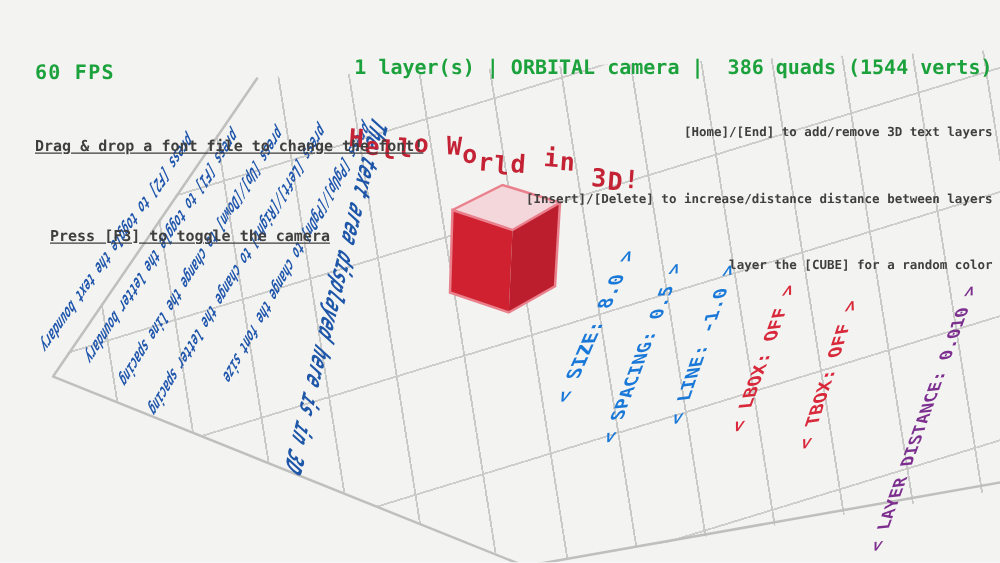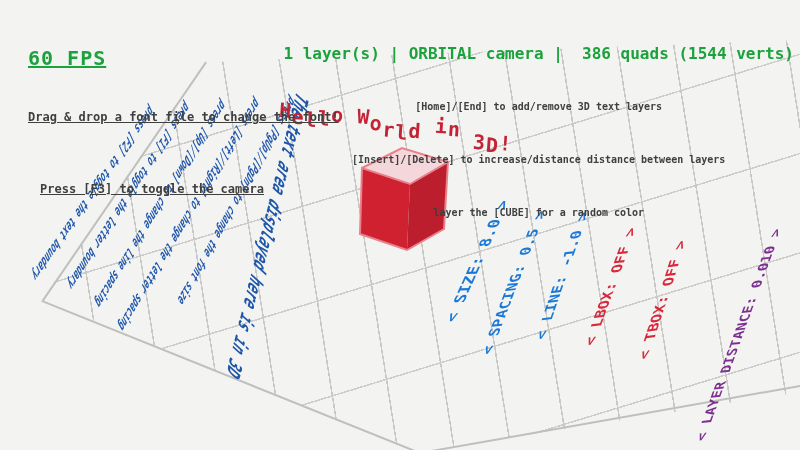--- a/index.html
+++ b/index.html
@@ -14,26 +14,26 @@
     clip-path:polygon(205px 62px,800px 40px,800px 392px,420px 452px,42px 300px);
   }
   .edge{position:absolute;height:2px;background:#bfbfbd;transform-origin:0 0;}
   .e1{left:42px;top:300px;width:289px;transform:rotate(-55.6deg);}
   .e2{left:42px;top:300px;width:408px;transform:rotate(21.9deg);}
   .e3{left:420px;top:452px;width:386px;transform:rotate(-10deg);}
 
   
   .hud{position:absolute;white-space:pre;font-weight:bold;}
   .hud-left{left:28px;top:8px;}
-  .fps{font-size:20px;letter-spacing:1px;line-height:24px;text-decoration:underline;}
+  .fps{font-size:16px;letter-spacing:1px;line-height:24px;}
   .tipL{font-size:12px;color:#3f3f3f;line-height:18px;text-decoration:underline;}
   .tipL.t2{margin-top:16px;padding-left:12px;}
   .hud-right{right:6px;top:8px;text-align:right;}
   .status{font-size:16px;line-height:15px;}
-  .tipR{font-size:10px;color:#3f3f3f;line-height:15px;text-align:center;}
+  .tipR{font-size:10px;color:#3f3f3f;line-height:15px;}
 
   
   .stext{position:absolute;white-space:pre;font-weight:bold;transform-origin:0 0;}
   .hello{left:280px;top:98px;font-size:20px;letter-spacing:1px;transform:rotate(4deg);}
   .hello span{display:inline-block;white-space:pre;}
   .big{left:312px;top:104px;font-size:13px;transform:rotate(104deg) skewX(-28deg) scaleY(1.5);}
 
   .ins{font-size:9px;}
   .ins-0{left:155px;top:116px;transform:rotate(125deg) skewX(-30deg) scaleY(1.35);}
   .ins-1{left:191px;top:112px;transform:rotate(123deg) skewX(-30deg) scaleY(1.35);}

